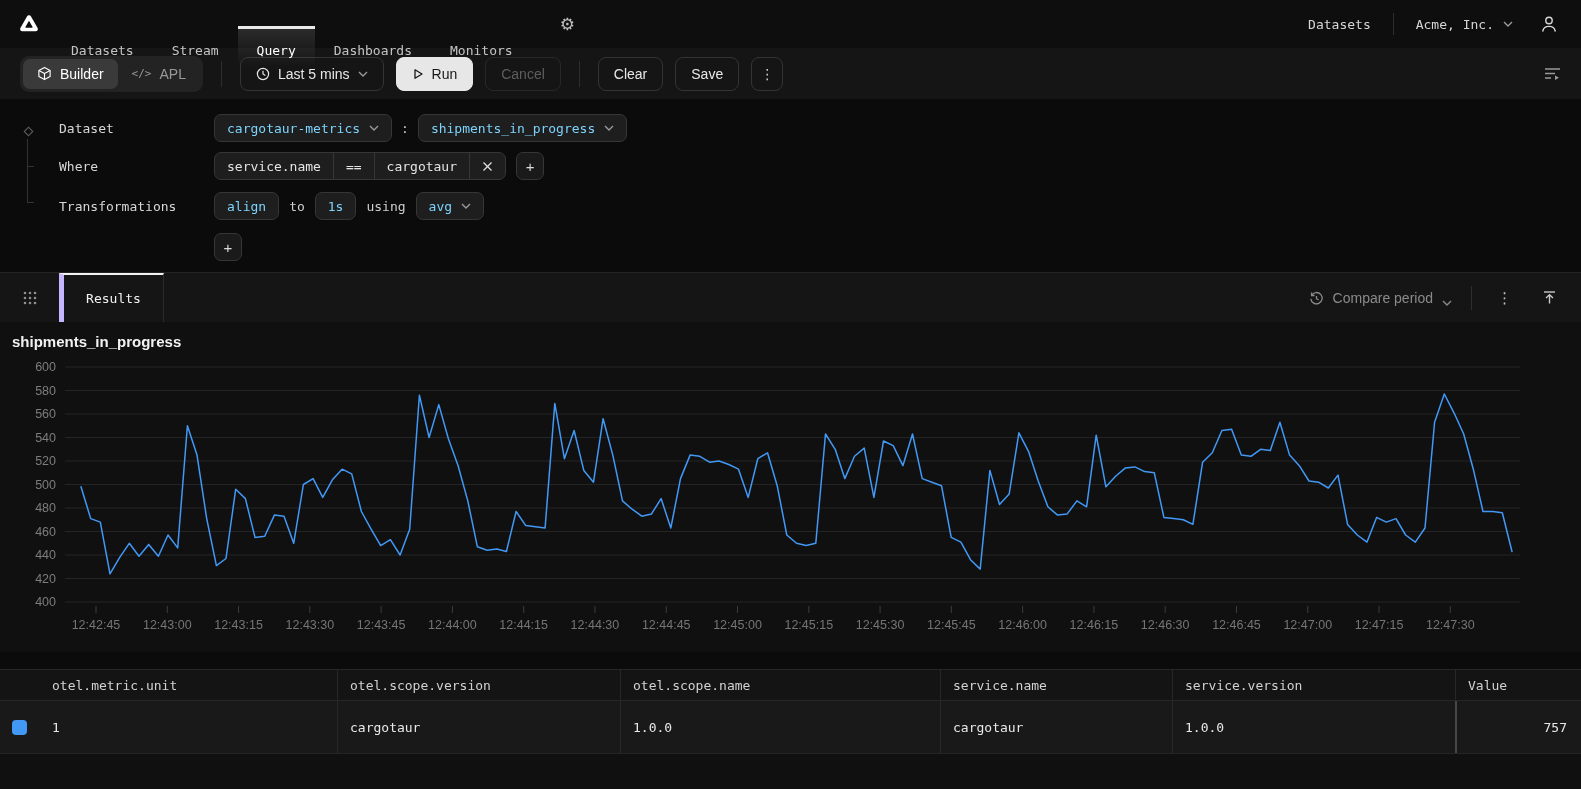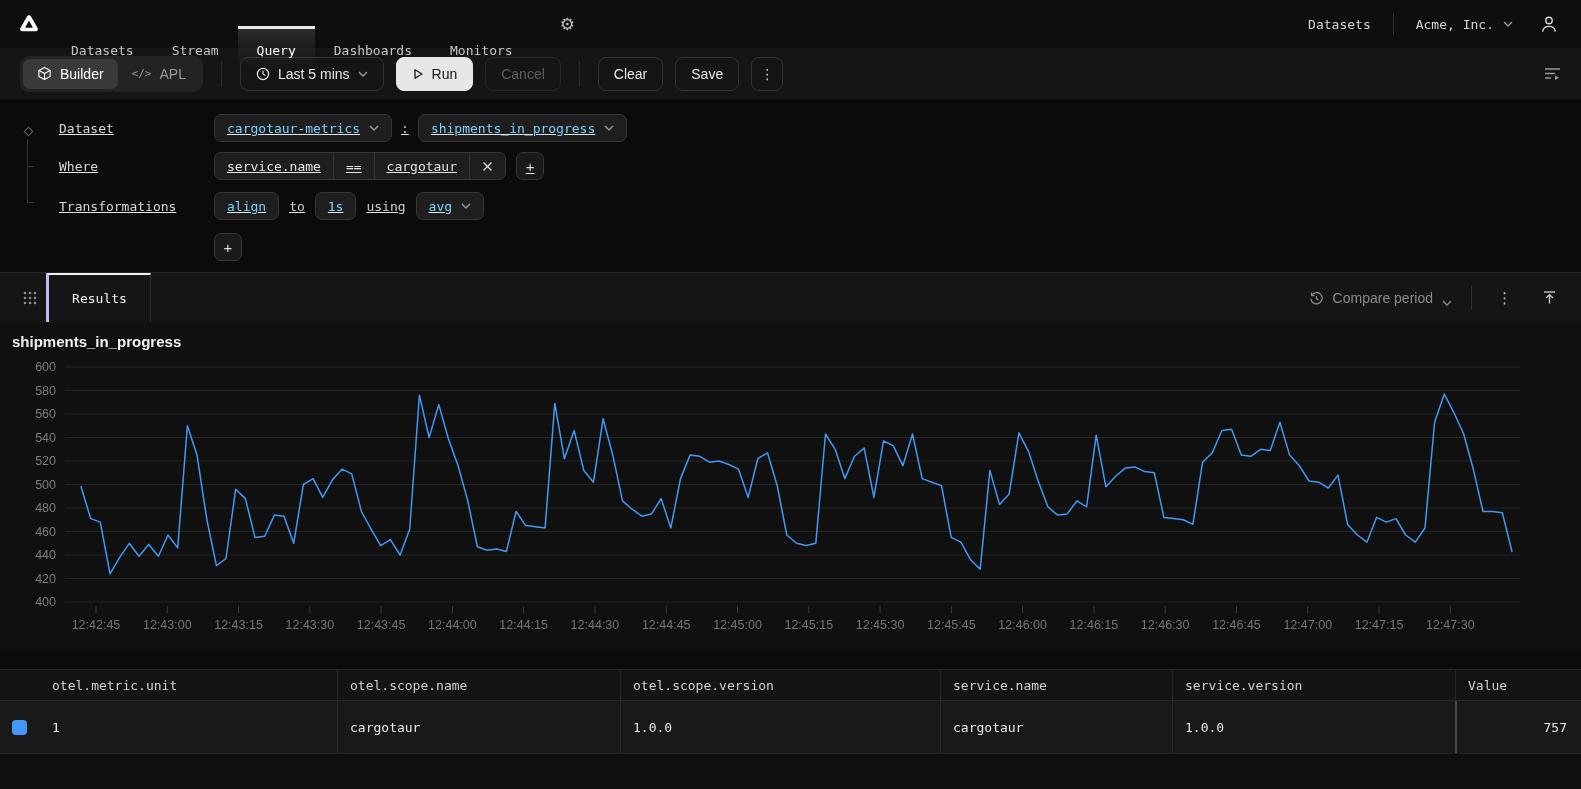--- a/index.html
+++ b/index.html
@@ -37,40 +37,40 @@
   .btn.kebab-btn { width:32px; justify-content:center; padding:0; color:#cfcfcf; font-size:14px; }
   .btn + .btn { margin-left:12px; }
   .tb-right { margin-left:auto; display:flex; cursor:pointer; }
 
   
   .builder { height:173px; background:#0b0b0b; position:relative; flex:0 0 auto; }
   .tree { position:absolute; left:0; top:0; width:60px; height:100%; }
   .tree .diamond { position:absolute; left:23px; top:24px; }
   .tree .vline { position:absolute; left:27px; top:40px; width:1px; height:64px; background:#333; }
   .tree .stub { position:absolute; left:27px; width:7px; height:1px; background:#333; }
-  .brow { display:flex; align-items:center; height:28px;text-decoration:underline; }
+  .brow { display:flex; align-items:center; height:28px; }
   .brow.r1 { margin-top:15px; } .brow.r2 { margin-top:10px; } .brow.r3 { margin-top:12px; }
   .blabel { width:155px; margin-left:59px; font-family:"DejaVu Sans Mono", monospace; font-size:13px; color:#d8d8d8; }
   .chip { display:inline-flex; align-items:center; gap:9px; background:#1e1e1e; border:1px solid #363636;
     border-radius:7px; padding:0 12px; height:28px; font-family:"DejaVu Sans Mono", monospace; font-size:13px; color:#7dd3fc; cursor:pointer; }
   .chip-group { display:inline-flex; align-items:stretch; background:#1e1e1e; border:1px solid #363636; border-radius:7px; overflow:hidden; height:28px; }
   .chip-seg { display:flex; align-items:center; padding:0 12px; border-right:1px solid #363636;
     font-family:"DejaVu Sans Mono", monospace; font-size:13px; color:#e4e4e4; cursor:pointer; }
   .chip-seg:last-child { border-right:none; }
   .plus-chip { width:28px; height:28px; display:inline-flex; align-items:center; justify-content:center;
     border:1px solid #363636; border-radius:7px; background:#1a1a1a; color:#dcdcdc; font-size:15px; cursor:pointer; }
   .sep-colon { margin:0 9px; font-family:"DejaVu Sans Mono", monospace; font-size:13px; color:#cfcfcf; }
   .kw { margin:0 10px; font-family:"DejaVu Sans Mono", monospace; font-size:13px; color:#cfcfcf; }
   .add-row { margin-top:13px; margin-left:214px; }
 
   
   .results-bar { height:50px; background:#151515; border-top:1px solid #242424; display:flex; align-items:center; flex:0 0 auto; }
   .grid-handle { margin-left:22px; display:flex; cursor:pointer; }
-  .tab { width:105px; height:50px; margin-left:8px; display:flex; align-items:center; justify-content:center;
-    border-top:2px solid #f2f2f2; border-left:3px solid #c4b5fd; border-right:1px solid #2b2b2b;
+  .tab { width:105px; height:50px; margin-left:21px; display:flex; align-items:center; justify-content:center;
+    border-top:2px solid #f2f2f2; border-left:5px solid #c4b5fd; border-right:1px solid #2b2b2b;
     font-family:"DejaVu Sans Mono", monospace; font-size:13px; color:#f2f2f2; cursor:pointer; }
   .rb-right { margin-left:auto; display:flex; align-items:center; margin-right:24px; }
   .compare { display:flex; align-items:flex-end; gap:9px; color:#8a8a8a; font-size:14px; cursor:pointer; }
   .rb-vdiv { width:1px; height:24px; background:#2e2e2e; margin:0 19px; }
   .kebab { color:#c4c4c4; font-size:15px; cursor:pointer; padding:0 6px; }
   .collapse { margin-left:24px; cursor:pointer; display:flex; }
 
   
   .chart-sec { height:330px; background:#101010; position:relative; flex:0 0 auto; }
   .chart-title { position:absolute; left:12px; top:11px; font-size:15px; font-weight:700; color:#f2f2f2; }
@@ -352,22 +352,22 @@
         <polyline points="81.0,164.8 90.7,196.6 100.3,200.1 110.0,251.8 119.7,235.3 129.3,221.3 139.0,234.2 148.7,222.4 158.4,234.2 168.0,213.0 177.7,225.9 187.4,103.8 197.0,133.1 206.7,196.6 216.4,243.6 226.0,236.5 235.7,167.2 245.4,176.6 255.0,215.4 264.7,214.2 274.4,193.1 284.0,194.2 293.7,221.3 303.4,162.5 313.1,156.6 322.7,175.4 332.4,157.8 342.1,147.2 351.7,151.9 361.4,189.5 371.1,207.2 380.7,223.6 390.4,217.7 400.1,233.0 409.7,207.2 419.4,73.2 429.1,115.5 438.8,82.6 448.4,116.7 458.1,143.7 467.8,178.9 477.4,224.8 487.1,228.3 496.8,227.1 506.4,229.5 516.1,189.5 525.8,203.6 535.4,204.8 545.1,206.0 554.8,81.4 564.4,136.7 574.1,108.5 583.8,148.4 593.5,160.2 603.1,96.7 612.8,133.1 622.5,178.9 632.1,187.2 641.8,194.2 651.5,191.9 661.1,176.6 670.8,206.0 680.5,156.6 690.1,133.1 699.8,134.3 709.5,140.2 719.1,139.0 728.8,142.5 738.5,147.2 748.2,175.4 757.8,136.7 767.5,130.8 777.2,163.7 786.8,213.0 796.5,221.3 806.2,223.6 815.8,221.3 825.5,112.0 835.2,127.3 844.8,156.6 854.5,134.3 864.2,126.1 873.9,175.4 883.5,119.0 893.2,123.7 902.9,143.7 912.5,112.0 922.2,156.6 931.9,160.2 941.5,163.7 951.2,215.4 960.9,220.1 970.5,237.7 980.2,247.1 989.9,148.4 999.5,182.5 1009.2,171.9 1018.9,110.8 1028.6,129.6 1038.2,159.0 1047.9,184.8 1057.6,193.1 1067.2,191.9 1076.9,178.9 1086.6,184.8 1096.2,113.2 1105.9,164.8 1115.6,154.3 1125.2,146.1 1134.9,144.9 1144.6,149.6 1154.3,150.8 1163.9,195.4 1173.6,196.6 1183.3,197.8 1192.9,202.4 1202.6,140.2 1212.3,130.8 1221.9,108.5 1231.6,107.3 1241.3,133.1 1250.9,134.3 1260.6,127.3 1270.3,128.4 1279.9,100.2 1289.6,133.1 1299.3,143.7 1309.0,159.0 1318.6,160.2 1328.3,166.0 1338.0,153.1 1347.6,202.4 1357.3,213.0 1367.0,220.1 1376.6,195.4 1386.3,200.1 1396.0,196.6 1405.6,213.0 1415.3,220.1 1425.0,206.0 1434.6,100.2 1444.3,72.0 1454.0,90.8 1463.7,112.0 1473.3,147.2 1483.0,189.5 1492.7,189.5 1502.3,190.7 1512.0,229.5" fill="none" stroke="#4298F5" stroke-width="1.5" stroke-linejoin="round" stroke-linecap="round"></polyline>
       </svg>
   </section>
 
   <div class="gap"></div>
 
   <section class="rtable" id="rtable">
       <div class="trow head">
         <div class="swatch-cell"></div>
         <div class="tcell">otel.metric.unit</div>
+        <div class="tcell">otel.scope.version</div>
         <div class="tcell">otel.scope.name</div>
-        <div class="tcell">otel.scope.version</div>
         <div class="tcell">service.name</div>
         <div class="tcell">service.version</div>
         <div class="tcell">Value</div>
       </div>
       <div class="trow body">
         <div class="swatch-cell">
           <span class="swatch" style="background: rgb(66, 152, 245);"></span>
         </div>
         <div class="tcell">1</div>
         <div class="tcell">cargotaur</div>

